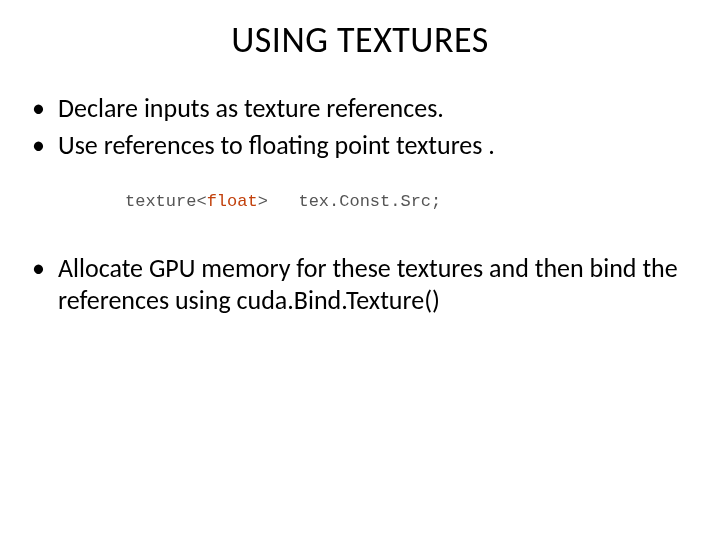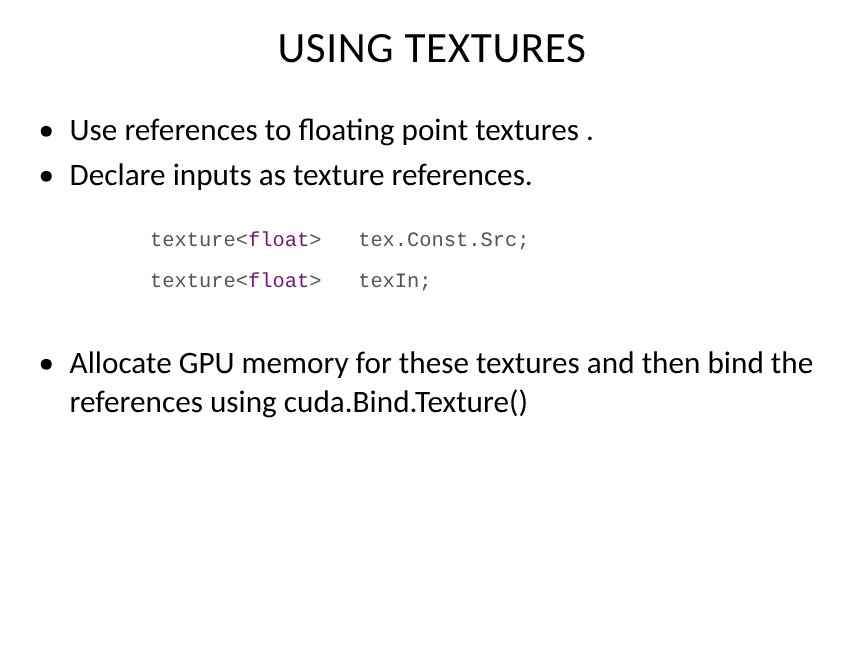--- a/index.html
+++ b/index.html
@@ -43,21 +43,21 @@
     font-size: 26px;
   }
   .code-block {
     margin: 24px 0 24px 125px;
     font-family: Consolas, "Courier New", monospace;
     font-size: 17px;
     color: #555;
     line-height: 2.0;
   }
   .code-line { white-space: pre; }
-  .kw-float { color: #701a75; }
+  .kw-float { color: #c2410c; }
   .bullets2 {
     margin: 34px 0 0 0;
     padding: 0 30px 0 58px;
     font-size: 26px;
     line-height: 1.22;
   }
   .bullets2 li {
     list-style: none;
     position: relative;
   }
@@ -70,26 +70,25 @@
   }
 </style>
 </head>
 <body>
 
 <div class="slide">
 
   <div class="title">USING TEXTURES</div>
 
   <ul class="bullets">
+    <li>Declare inputs as texture references.</li>
     <li>Use references to floating point textures .</li>
-    <li>Declare inputs as texture references.</li>
   </ul>
 
   <div class="code-block">
     <div class="code-line"><span>texture&lt;</span><span class="kw-float">float</span><span>&gt;   tex.Const.Src;</span></div>
-    <div class="code-line"><span>texture&lt;</span><span class="kw-float">float</span><span>&gt;   texIn;</span></div>
   </div>
 
   <ul class="bullets2">
     <li>Allocate GPU memory for these textures and then bind the references using cuda.Bind.Texture()</li>
   </ul>
 
 </div>
 
 </body></html>

